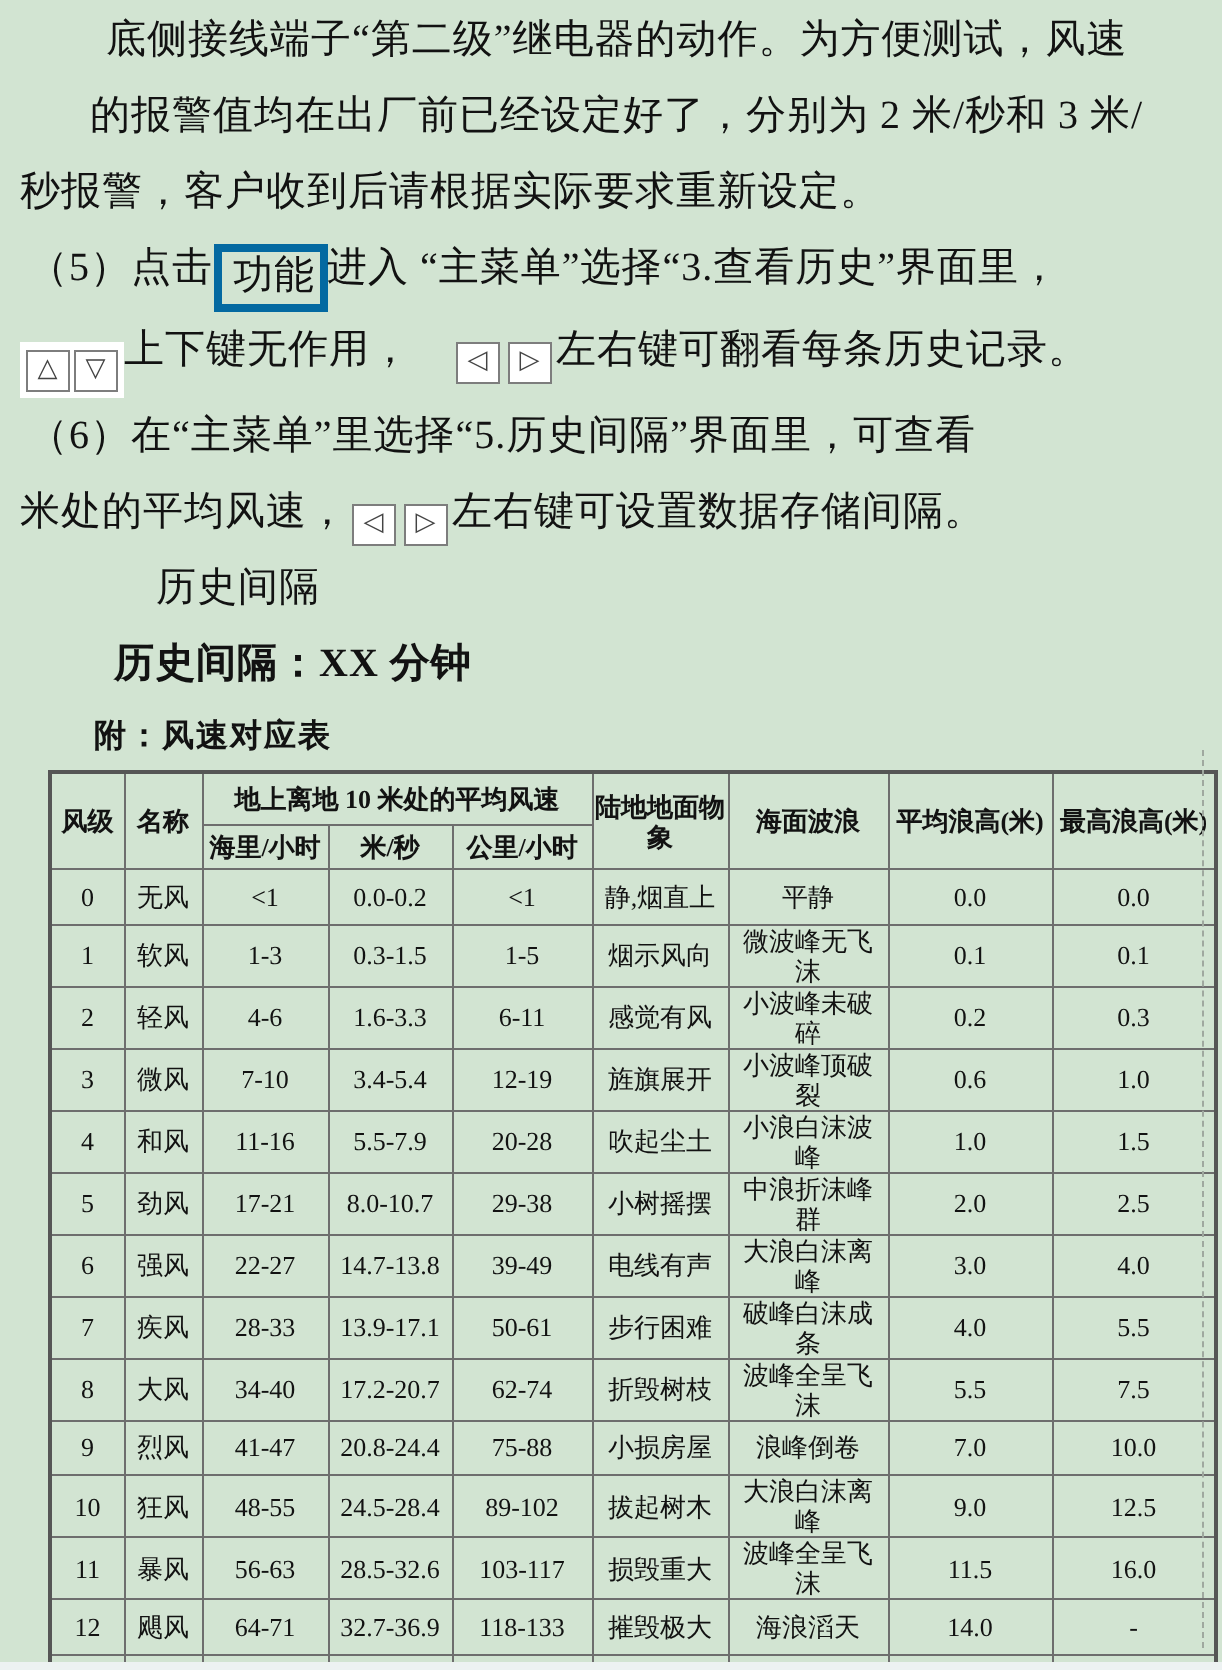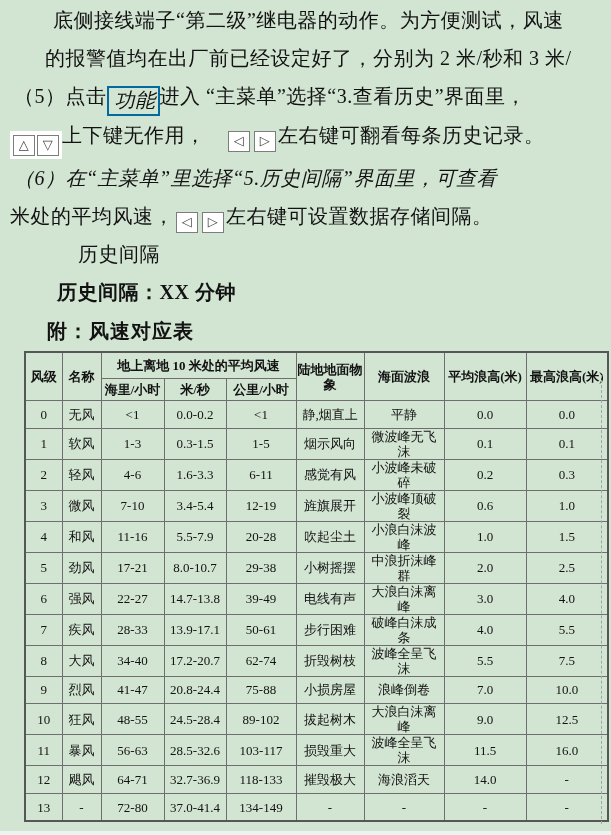--- a/index.html
+++ b/index.html
@@ -8,36 +8,36 @@
     background:#d2e4d2;color:#121212;
     font-family:"Liberation Serif",serif;
   }
   .page{position:absolute;inset:0;}
   .content{padding:1px 10px 0 10px;}
   .line{
     font-size:20px;line-height:38px;white-space:pre-wrap;
     letter-spacing:0.5px;
   }
   .boxed{
-    border:2px solid #0369a1;padding:0 2px;display:inline-block;
-    line-height:24px;height:26px;vertical-align:-4px;font-style:italic;
+    border:4px solid #0369a1;padding:0 2px;display:inline-block;
+    line-height:24px;height:26px;vertical-align:-4px;
   }
   .keycap{
     display:inline-block;width:20px;height:19px;line-height:17px;
     text-align:center;background:#ffffff;border:1px solid #7d7d7d;
     font-size:13px;color:#444;vertical-align:-3px;margin:0 2px;
     font-family:"DejaVu Sans",sans-serif;
   }
   .key-strip{
     background:#ffffff;display:inline-block;padding:4px 2px 3px 2px;
     vertical-align:-7px;line-height:0;
   }
   .key-strip .keycap{vertical-align:0;margin:0 1px;}
   .attach-title{
-    font-size:20px;font-weight:bold;margin:7px 0 6px 37px;
+    font-size:16px;font-weight:bold;margin:7px 0 6px 37px;
     font-family:"Liberation Sans",sans-serif;letter-spacing:1px;
   }
   table.wind{
     border-collapse:collapse;table-layout:fixed;
     margin-left:14px;width:583px;
     font-size:13px;border:2px solid #565656;
     background:#d2e4d2;
   }
   table.wind th,table.wind td{
     border:1px solid #6e6e6e;text-align:center;vertical-align:middle;
@@ -59,23 +59,24 @@
 </style>
 </head>
 <body>
 
 <div class="page">
   <div class="content">
 
     <div id="paragraph-host">
         <div class="line" style="text-indent: 43px;"><span>底侧接线端子“第二级”继电器的动作。为方便测试，风速</span></div>
         <div class="line" style="text-indent: 0px; margin-left: 35px;"><span>的报警值均在出厂前已经设定好了，分别为 2 米/秒和 3 米/</span></div>
+        <div class="line" style="text-indent: 0px;"><span>秒报警，客户收到后请根据实际要求重新设定。</span></div>
         <div class="line" style="text-indent: 4px;"><span>（5）点击</span><span class="boxed">功能</span><span>进入 “主菜单”选择“3.查看历史”界面里，</span></div>
         <div class="line" style="text-indent: 0px;"><span class="key-strip"><span class="keycap">△</span><span class="keycap">▽</span></span><span>上下键无作用，　</span><span class="keycap">◁</span><span class="keycap">▷</span><span>左右键可翻看每条历史记录。</span></div>
-        <div class="line" style="text-indent: 4px; font-style: italic;"><span>（6）在“主菜单”里选择“5.历史间隔”界面里，可查看</span></div>
+        <div class="line" style="text-indent: 4px;"><span>（6）在“主菜单”里选择“5.历史间隔”界面里，可查看</span></div>
         <div class="line" style="text-indent: 0px;"><span>米处的平均风速，</span><span class="keycap">◁</span><span class="keycap">▷</span><span>左右键可设置数据存储间隔。</span></div>
         <div class="line" style="text-indent: 68px;"><span>历史间隔</span></div>
         <div class="line" style="text-indent: 47px; font-weight: bold;"><span>历史间隔：XX 分钟</span></div>
       </div>
 
     <div class="attach-title">附：风速对应表</div>
 
     <table class="wind">
       <colgroup>
         <col style="width:37px">

